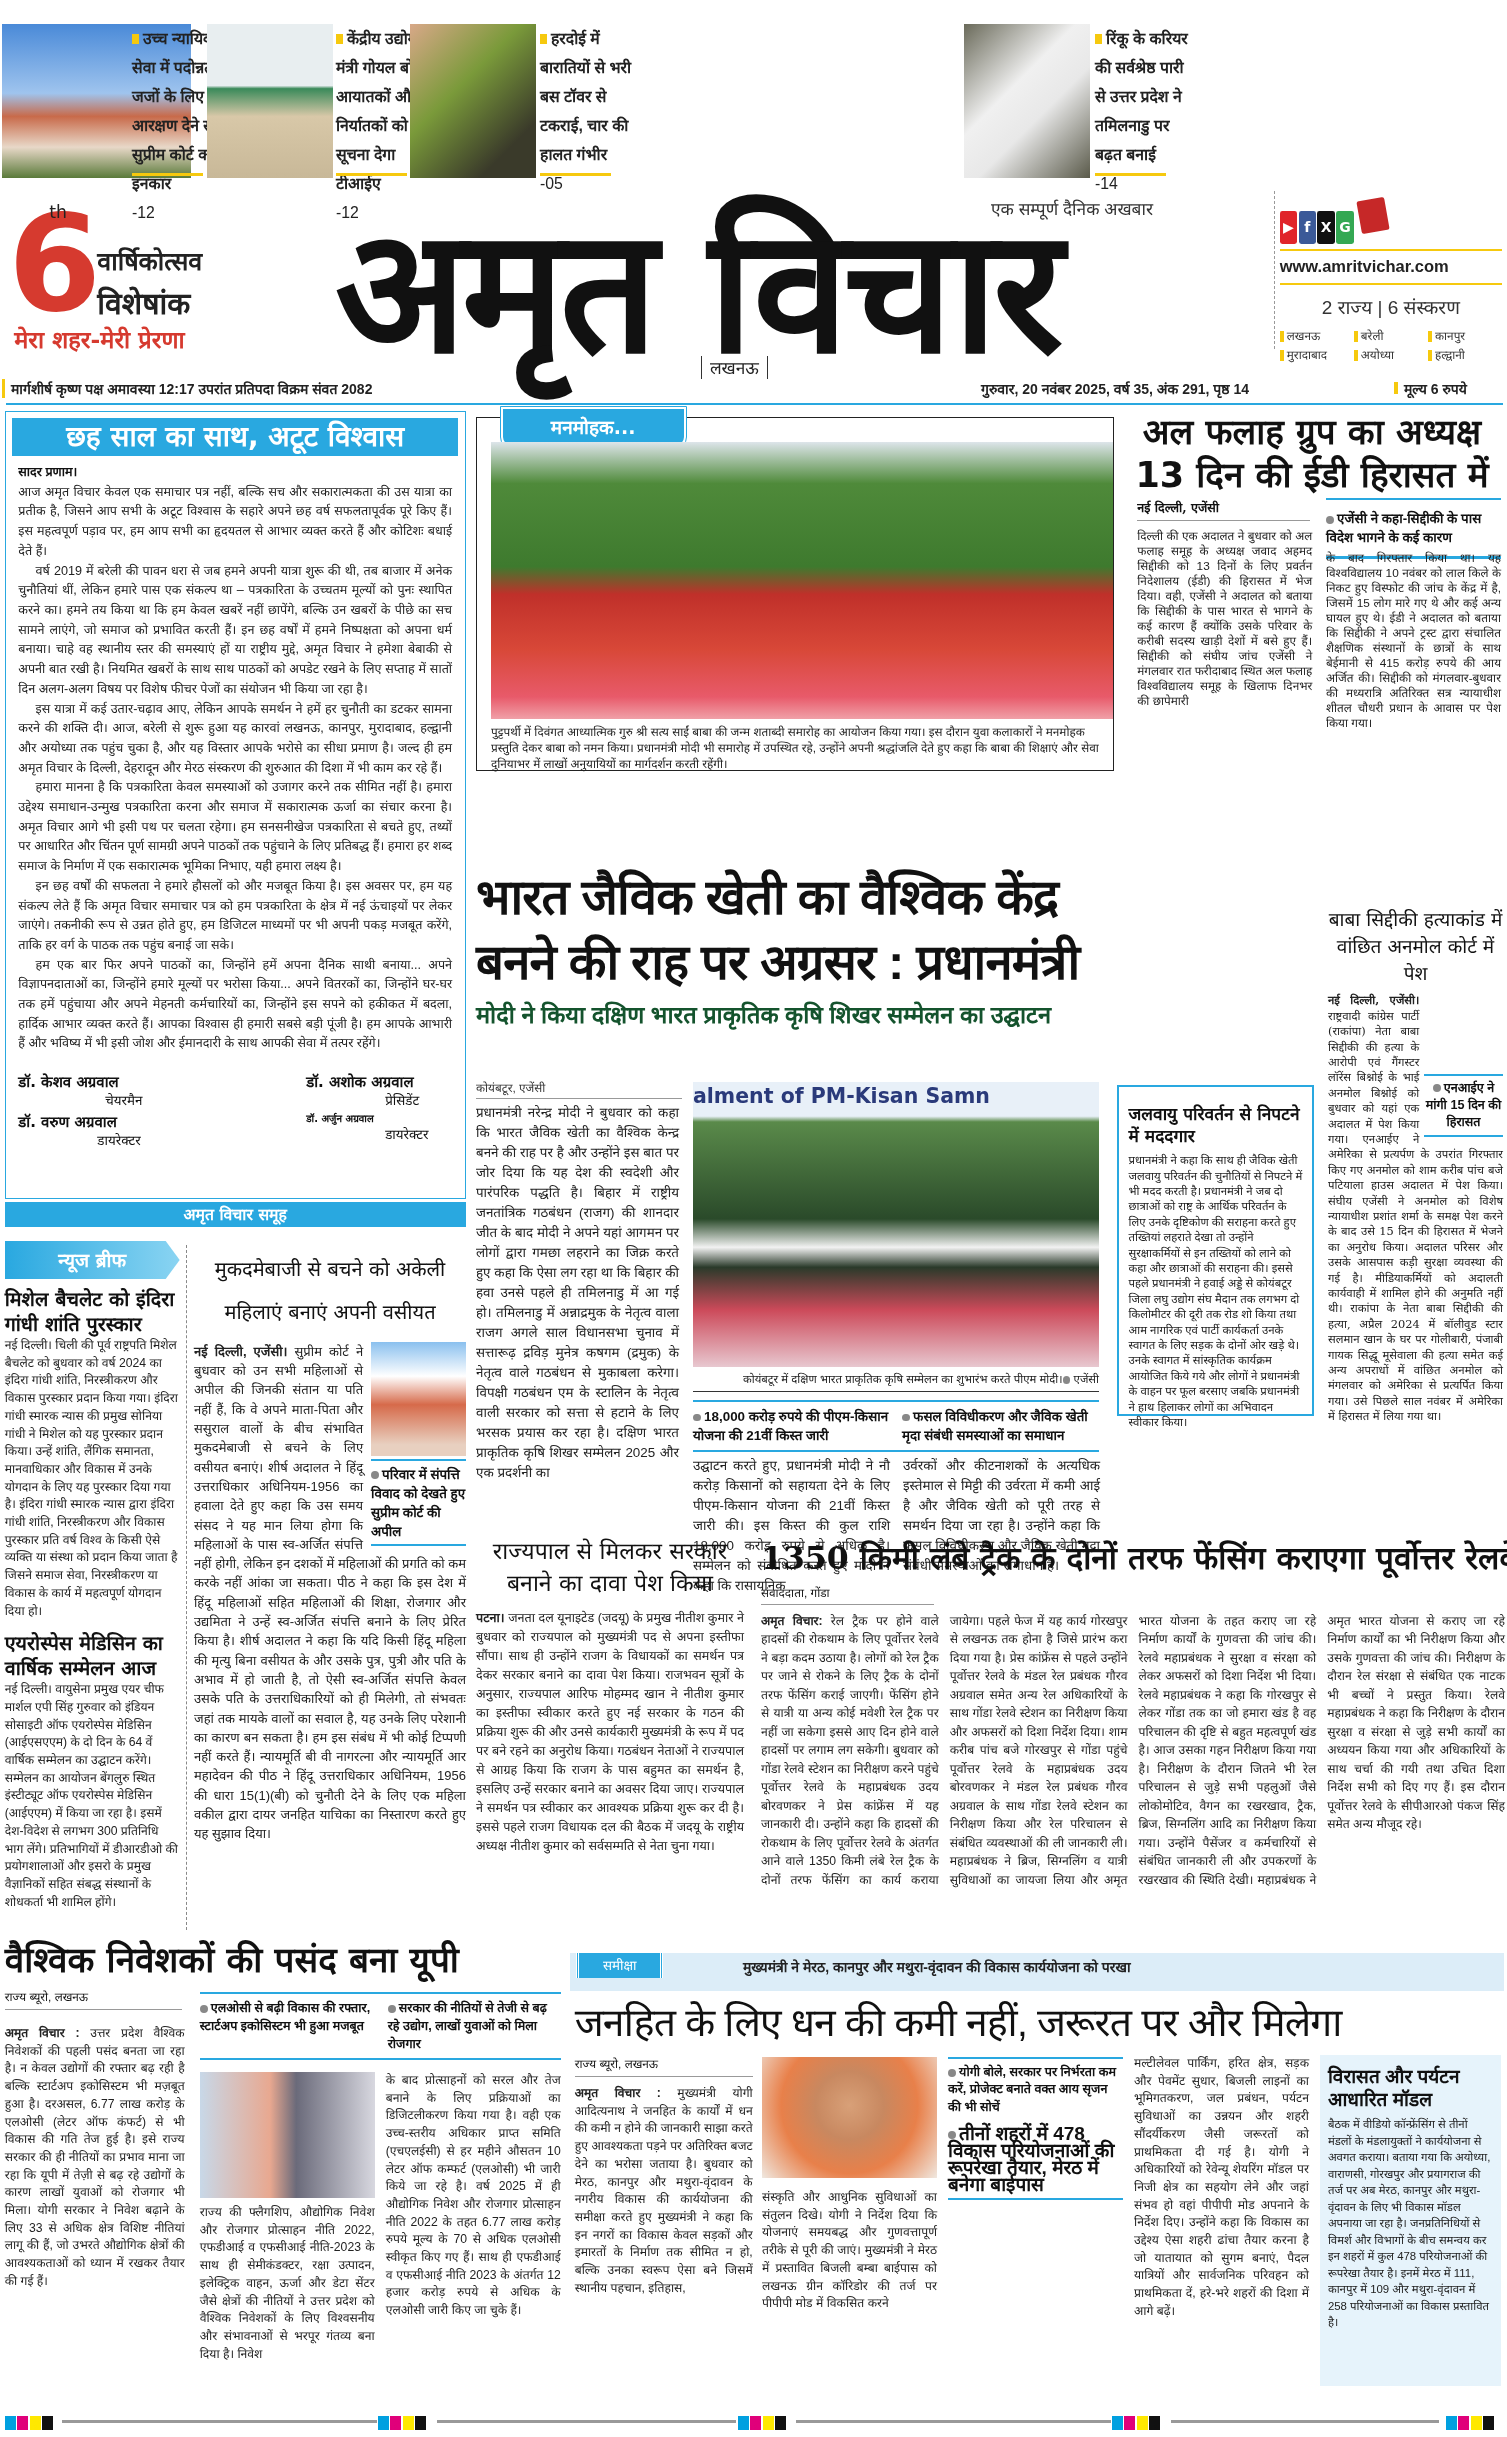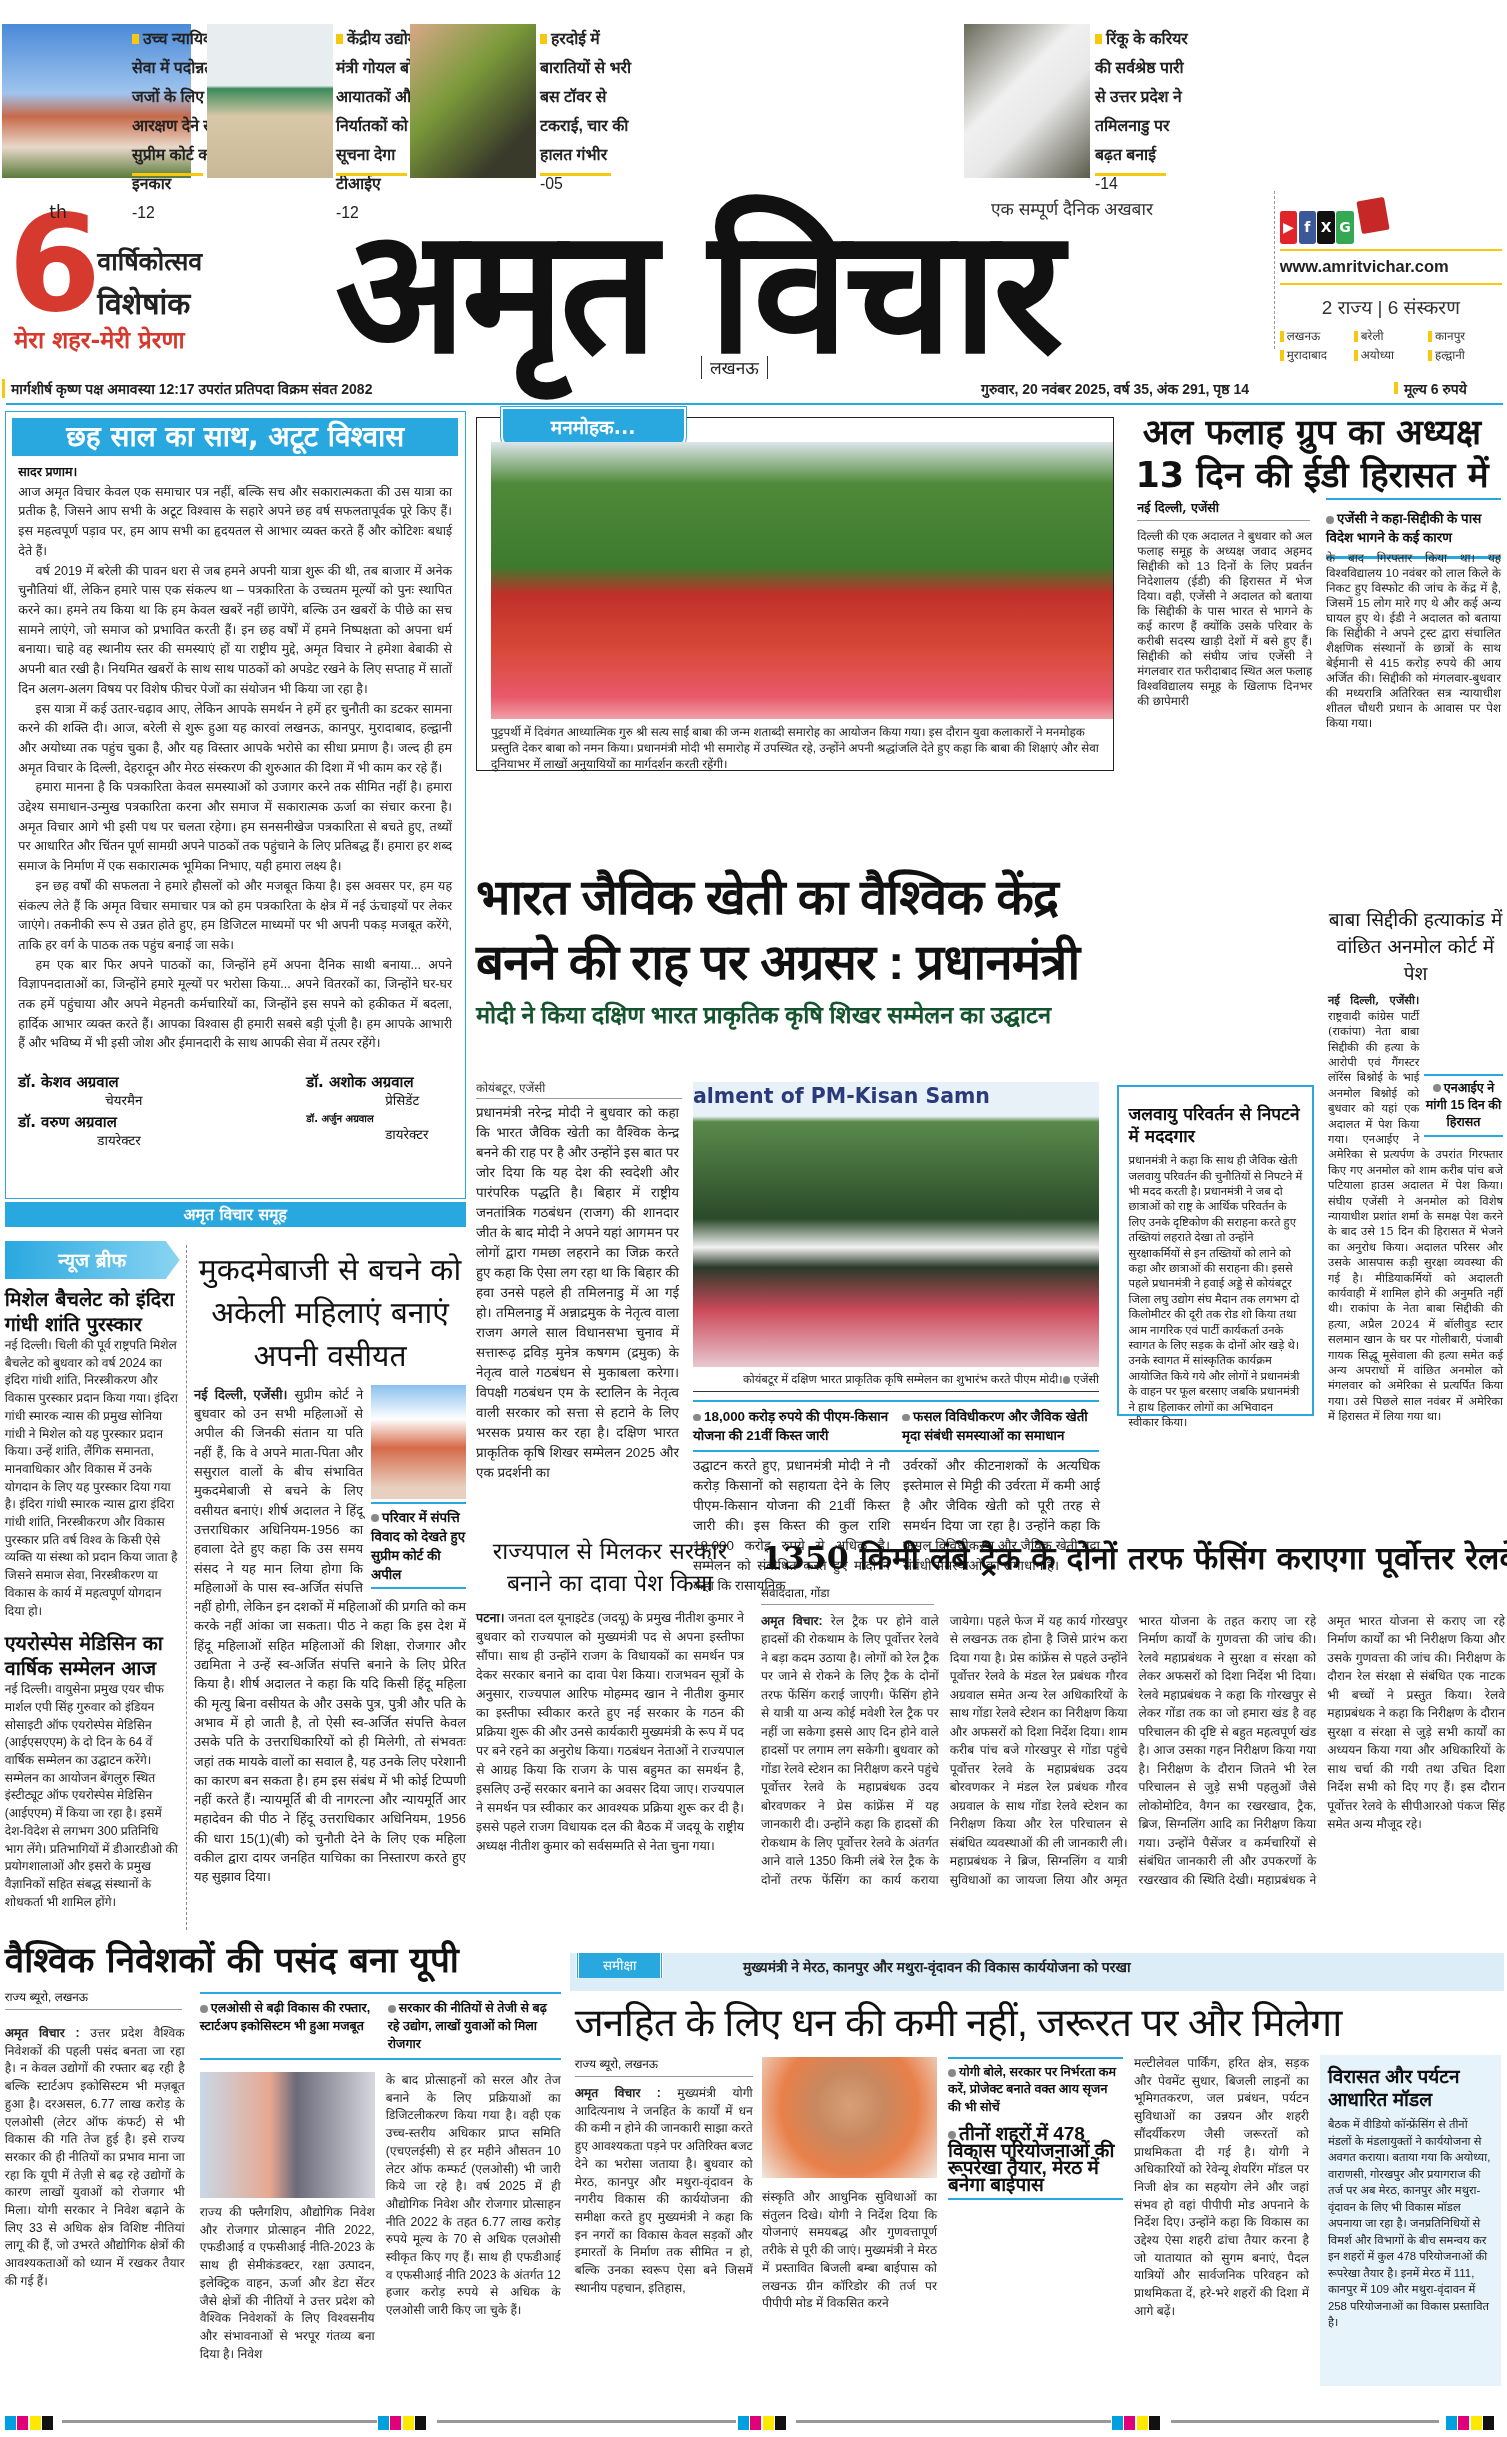--- a/index.html
+++ b/index.html
@@ -124,21 +124,21 @@
 <div class="abs" style="left:4.7px;top:1241px;width:175px;height:38px;background:linear-gradient(90deg,#29a8e0,#8ad4f2);clip-path:polygon(0 0,92% 0,100% 50%,92% 100%,0 100%);color:#fff;font-size:19px;font-weight:bold;text-align:center;line-height:38px">न्यूज ब्रीफ</div>
 <div class="abs" style="left:4.7px;top:1287px;width:175px">
   <div class="bold" style="font-size:19.7px;line-height:25px">मिशेल बैचलेट को इंदिरा गांधी शांति पुरस्कार</div>
   <p class="cond" style="font-size:12.2px;line-height:17.7px;color:#222">नई दिल्ली। चिली की पूर्व राष्ट्रपति मिशेल बैचलेट को बुधवार को वर्ष 2024 का इंदिरा गांधी शांति, निरस्त्रीकरण और विकास पुरस्कार प्रदान किया गया। इंदिरा गांधी स्मारक न्यास की प्रमुख सोनिया गांधी ने मिशेल को यह पुरस्कार प्रदान किया। उन्हें शांति, लैंगिक समानता, मानवाधिकार और विकास में उनके योगदान के लिए यह पुरस्कार दिया गया है। इंदिरा गांधी स्मारक न्यास द्वारा इंदिरा गांधी शांति, निरस्त्रीकरण और विकास पुरस्कार प्रति वर्ष विश्व के किसी ऐसे व्यक्ति या संस्था को प्रदान किया जाता है जिसने समाज सेवा, निरस्त्रीकरण या विकास के कार्य में महत्वपूर्ण योगदान दिया हो।</p>
   <div class="bold" style="font-size:19.7px;line-height:25px;margin-top:11px">एयरोस्पेस मेडिसिन का वार्षिक सम्मेलन आज</div>
   <p class="cond" style="font-size:12.2px;line-height:17.7px;color:#222">नई दिल्ली। वायुसेना प्रमुख एयर चीफ मार्शल एपी सिंह गुरुवार को इंडियन सोसाइटी ऑफ एयरोस्पेस मेडिसिन (आईएसएएम) के दो दिन के 64 वें वार्षिक सम्मेलन का उद्घाटन करेंगे। सम्मेलन का आयोजन बेंगलुरु स्थित इंस्टीट्यूट ऑफ एयरोस्पेस मेडिसिन (आईएएम) में किया जा रहा है। इसमें देश-विदेश से लगभग 300 प्रतिनिधि भाग लेंगे। प्रतिभागियों में डीआरडीओ की प्रयोगशालाओं और इसरो के प्रमुख वैज्ञानिकों सहित संबद्ध संस्थानों के शोधकर्ता भी शामिल होंगे।</p>
 </div>
 <div class="abs colrule" style="left:186px;top:1245px;height:685px"></div>
 
 <div class="abs" style="left:194px;top:1248px;width:272px">
-  <div class="hl" style="font-size:30px;line-height:43px;text-align:center;font-weight:normal">मुकदमेबाजी से बचने को अकेली महिलाएं बनाएं अपनी वसीयत</div>
+  <div class="hl" style="font-size:20px;line-height:43px;text-align:center;font-weight:normal">मुकदमेबाजी से बचने को अकेली महिलाएं बनाएं अपनी वसीयत</div>
   <div style="position:relative;margin-top:7.9px">
     <div style="float:right;width:95px;margin-left:7.9px">
       <div style="height:114px;background:linear-gradient(180deg,#8ac0ee 0%,#fff 30%,#d66a4a 55%,#e8d0c0 90%)"></div>
       <div class="rule-blue" style="margin-top:3.2px"></div>
       <div class="sub-bullet" style="font-size:13.4px;line-height:19px;padding:3.2px 0"><span class="dot"></span><span>परिवार में संपत्ति विवाद को देखते हुए सुप्रीम कोर्ट की अपील</span></div>
       <div class="rule-blue"></div>
     </div>
     <p class="body-txt" style="font-size:13px;line-height:19.3px"><b class="bold">नई दिल्ली, एजेंसी।</b> <span>सुप्रीम कोर्ट ने बुधवार को उन सभी महिलाओं से अपील की जिनकी संतान या पति नहीं हैं, कि वे अपने माता-पिता और ससुराल वालों के बीच संभावित मुकदमेबाजी से बचने के लिए वसीयत बनाएं। शीर्ष अदालत ने हिंदू उत्तराधिकार अधिनियम-1956 का हवाला देते हुए कहा कि उस समय संसद ने यह मान लिया होगा कि महिलाओं के पास स्व-अर्जित संपत्ति नहीं होगी, लेकिन इन दशकों में महिलाओं की प्रगति को कम करके नहीं आंका जा सकता। पीठ ने कहा कि इस देश में हिंदू महिलाओं सहित महिलाओं की शिक्षा, रोजगार और उद्यमिता ने उन्हें स्व-अर्जित संपत्ति बनाने के लिए प्रेरित किया है। शीर्ष अदालत ने कहा कि यदि किसी हिंदू महिला की मृत्यु बिना वसीयत के और उसके पुत्र, पुत्री और पति के अभाव में हो जाती है, तो ऐसी स्व-अर्जित संपत्ति केवल उसके पति के उत्तराधिकारियों को ही मिलेगी, तो संभवतः जहां तक मायके वालों का सवाल है, यह उनके लिए परेशानी का कारण बन सकता है। हम इस संबंध में भी कोई टिप्पणी नहीं करते हैं। न्यायमूर्ति बी वी नागरत्ना और न्यायमूर्ति आर महादेवन की पीठ ने हिंदू उत्तराधिकार अधिनियम, 1956 की धारा 15(1)(बी) को चुनौती देने के लिए एक महिला वकील द्वारा दायर जनहित याचिका का निस्तारण करते हुए यह सुझाव दिया।</span></p>
   </div>
 </div>

